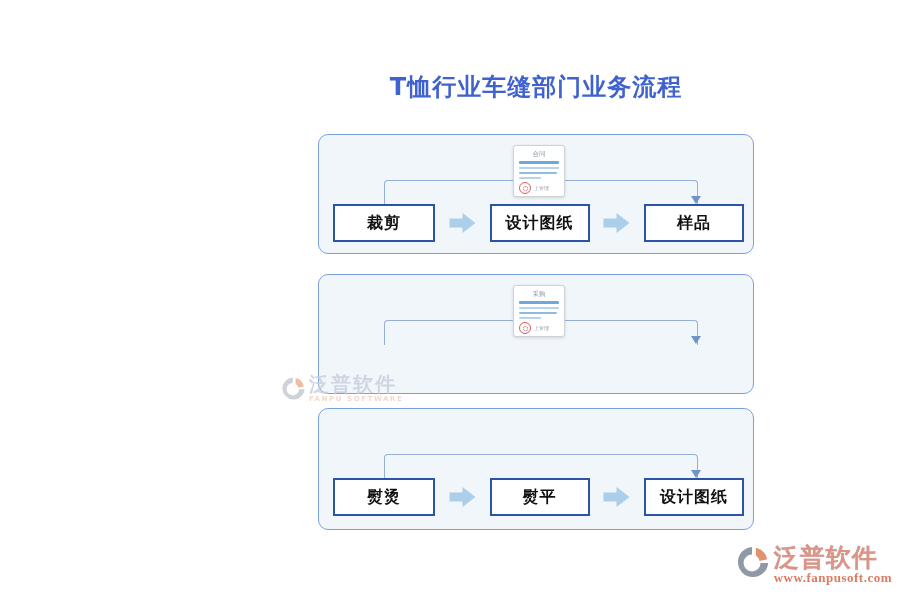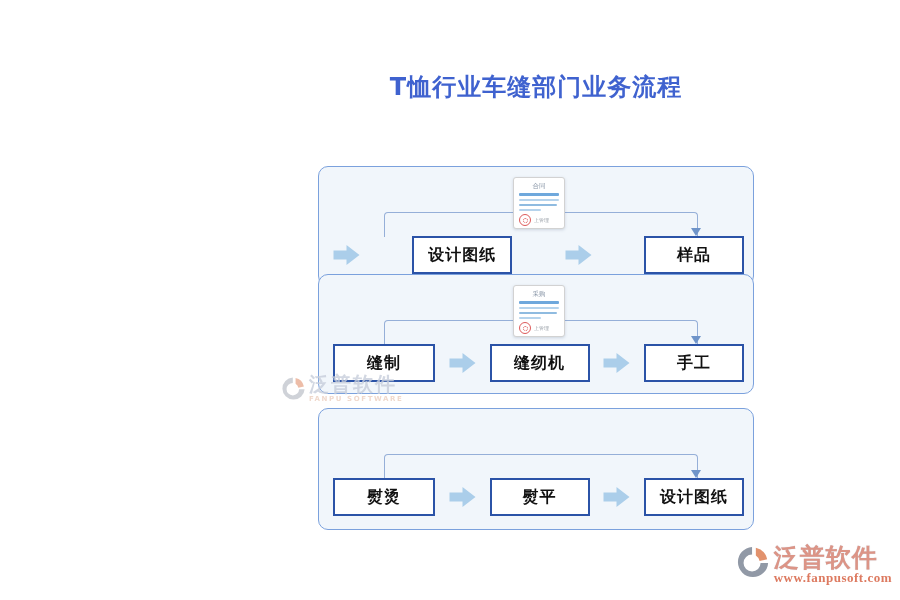--- a/index.html
+++ b/index.html
@@ -8,21 +8,21 @@
 
   
   .title{position:absolute;left:318px;top:71px;width:436px;margin:0;
          text-align:center;font-size:24px;font-weight:bold;letter-spacing:1px;
          color:var(--title-blue);}
 
   
   .panel{position:absolute;left:318px;width:436px;height:120px;
          border:1.5px solid var(--panel-border);border-radius:10px;
          background:var(--panel-bg);box-sizing:border-box;}
-  .panel.p1{top:134px;margin-top:32px;}
+  .panel.p1{top:134px;}
   .panel.p2{top:274px;}
   .panel.p3{top:408px;height:122px;}
 
   
   .conn{position:absolute;left:65px;top:45px;width:312px;height:24px;
         border-top:1px solid var(--connector);border-left:1px solid var(--connector);
         border-right:1px solid var(--connector);border-radius:4px 4px 0 0;z-index:1;}
   .conn-arrow{position:absolute;left:372px;top:61px;width:0;height:0;z-index:1;
         border-left:5px solid transparent;border-right:5px solid transparent;
         border-top:8px solid var(--connector-arrow);}
@@ -86,20 +86,21 @@
       <div class="doc-line l3"></div>
       <div class="doc-line l4"></div>
       <div class="doc-foot">
         <span class="seal">
             <span class="seal-dot"></span>
           </span>
         <span class="seal-text">上管理</span>
       </div>
     </div>
     <div class="steps">
+      <div class="stepbox">裁剪</div>
       <svg class="barrow" viewBox="0 0 26 20">
           <polygon points="0,5.5 13,5.5 13,0 26,10 13,20 13,14.5 0,14.5"></polygon>
         </svg>
       <div class="stepbox">设计图纸</div>
       <svg class="barrow" viewBox="0 0 26 20">
           <polygon points="0,5.5 13,5.5 13,0 26,10 13,20 13,14.5 0,14.5"></polygon>
         </svg>
       <div class="stepbox">样品</div>
     </div>
   </section>
@@ -112,31 +113,20 @@
       <div class="doc-line l1"></div>
       <div class="doc-line l2"></div>
       <div class="doc-line l3"></div>
       <div class="doc-line l4"></div>
       <div class="doc-foot">
         <span class="seal">
             <span class="seal-dot"></span>
           </span>
         <span class="seal-text">上管理</span>
       </div>
-    </div>
-    <div class="steps">
-      <div class="stepbox">缝制</div>
-      <svg class="barrow" viewBox="0 0 26 20">
-          <polygon points="0,5.5 13,5.5 13,0 26,10 13,20 13,14.5 0,14.5"></polygon>
-        </svg>
-      <div class="stepbox">缝纫机</div>
-      <svg class="barrow" viewBox="0 0 26 20">
-          <polygon points="0,5.5 13,5.5 13,0 26,10 13,20 13,14.5 0,14.5"></polygon>
-        </svg>
-      <div class="stepbox">手工</div>
     </div>
   </section>
 
   <section class="panel p3">
     <div class="conn"></div>
     <div class="conn-arrow"></div>
     <div class="steps">
       <div class="stepbox">熨烫</div>
       <svg class="barrow" viewBox="0 0 26 20">
           <polygon points="0,5.5 13,5.5 13,0 26,10 13,20 13,14.5 0,14.5"></polygon>

